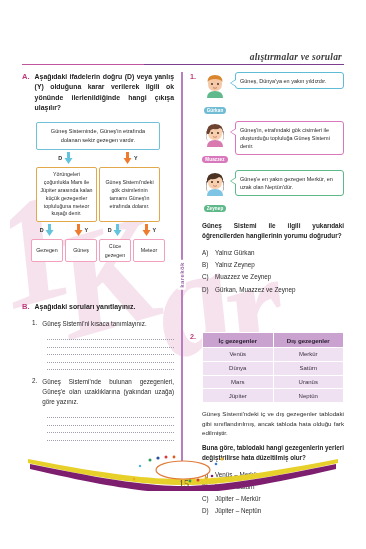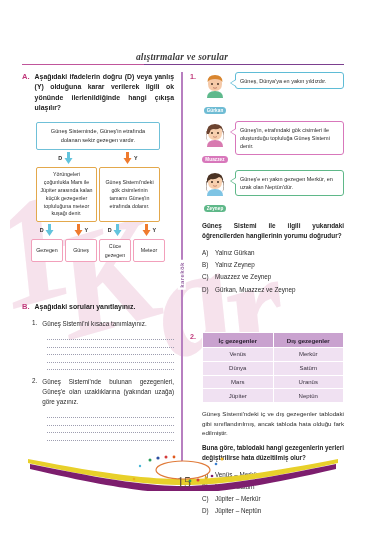--- a/index.html
+++ b/index.html
@@ -32,21 +32,21 @@
     opacity: .75;
   }
 
   
   .header {
     position: absolute;
     left: 22px; top: 52px; width: 322px;
     z-index: 3;
   }
   .header-title {
-    text-align: center;
+    text-align: right;
     font-family: "Liberation Serif", serif;
     font-style: italic;
     font-weight: 700;
     font-size: 9.5px;
     color: #3d3d3d;
     letter-spacing: .2px;
     padding-right: 2px;
   }
   .header-rule {
     margin-top: 2px;
@@ -319,21 +319,21 @@
     z-index: 4;
   }
   .pagenum {
     position: absolute;
     left: 0; top: 0; width: 366px; height: 46px;
     display: flex; align-items: center; justify-content: center;
     pointer-events: none;
   }
   .pagenum span {
     font-family: "Liberation Serif", serif;
-    font-size: 14px;
+    font-size: 10px;
     color: #5a4a3a;
     transform: translate(1px, 3px);
     margin-top: 24px;
   }
 </style>
 </head>
 <body>
 
 <div id="page">
 

